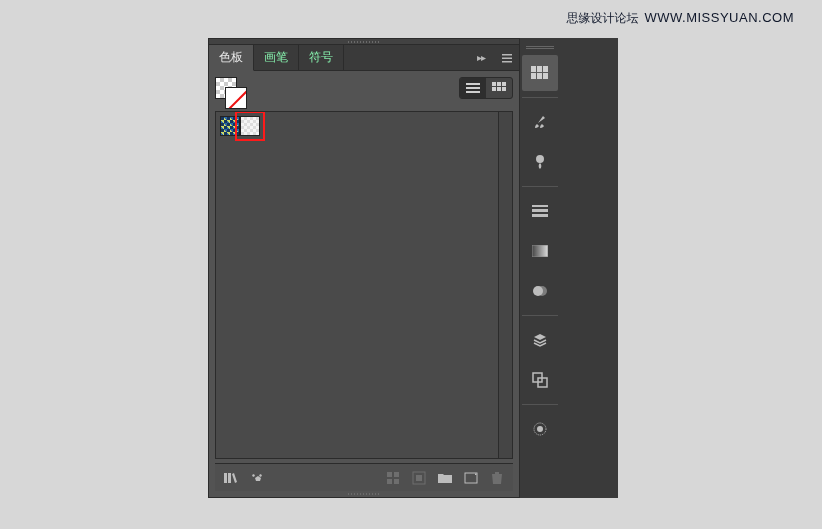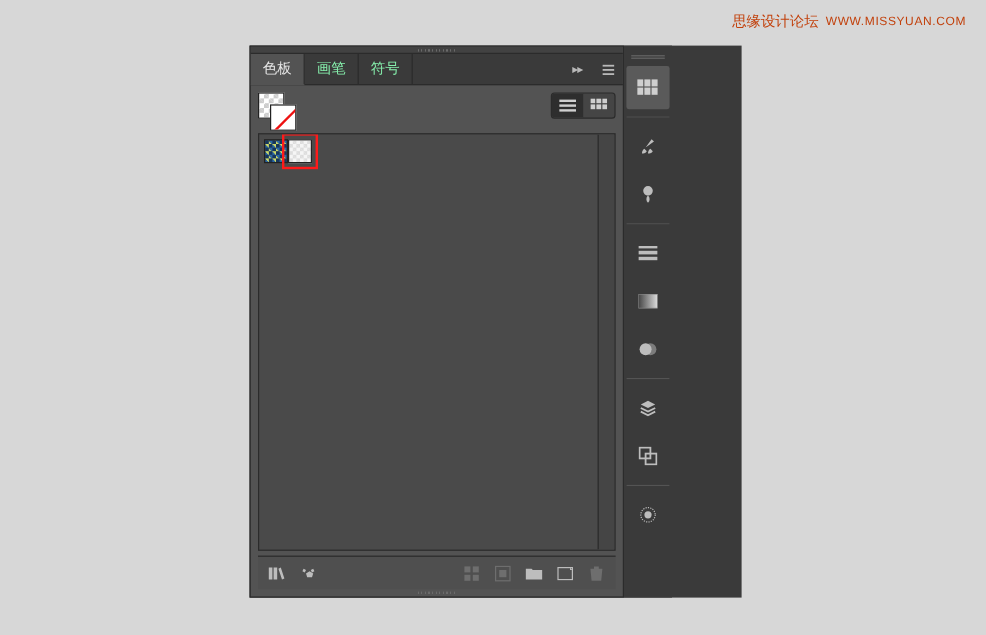--- a/index.html
+++ b/index.html
@@ -7,28 +7,28 @@
     width: 822px;
     height: 529px;
     background: #d7d7d7;
     font-family: "Microsoft YaHei", Arial, sans-serif;
     position: relative;
     overflow: hidden;
   }
   .watermark {
     position: absolute;
     top: 10px;
-    right: 17px;
-    color: #c2410c;
+    right: 28px;
+    color: #0f172a;
     font-size: 12px;
     display: flex;
-    align-items: center;
+    align-items: flex-start;
     gap: 6px;
   }
-  .watermark .wm-url { font-size: 10px; letter-spacing: 0.5px; }
+  .watermark .wm-url { font-size: 13px; letter-spacing: 0.5px; }
   .app-frame {
     position: absolute;
     left: 208px;
     top: 38px;
     width: 410px;
     height: 460px;
     background: #3a3a3a;
     display: flex;
   }
   .panel-area {

